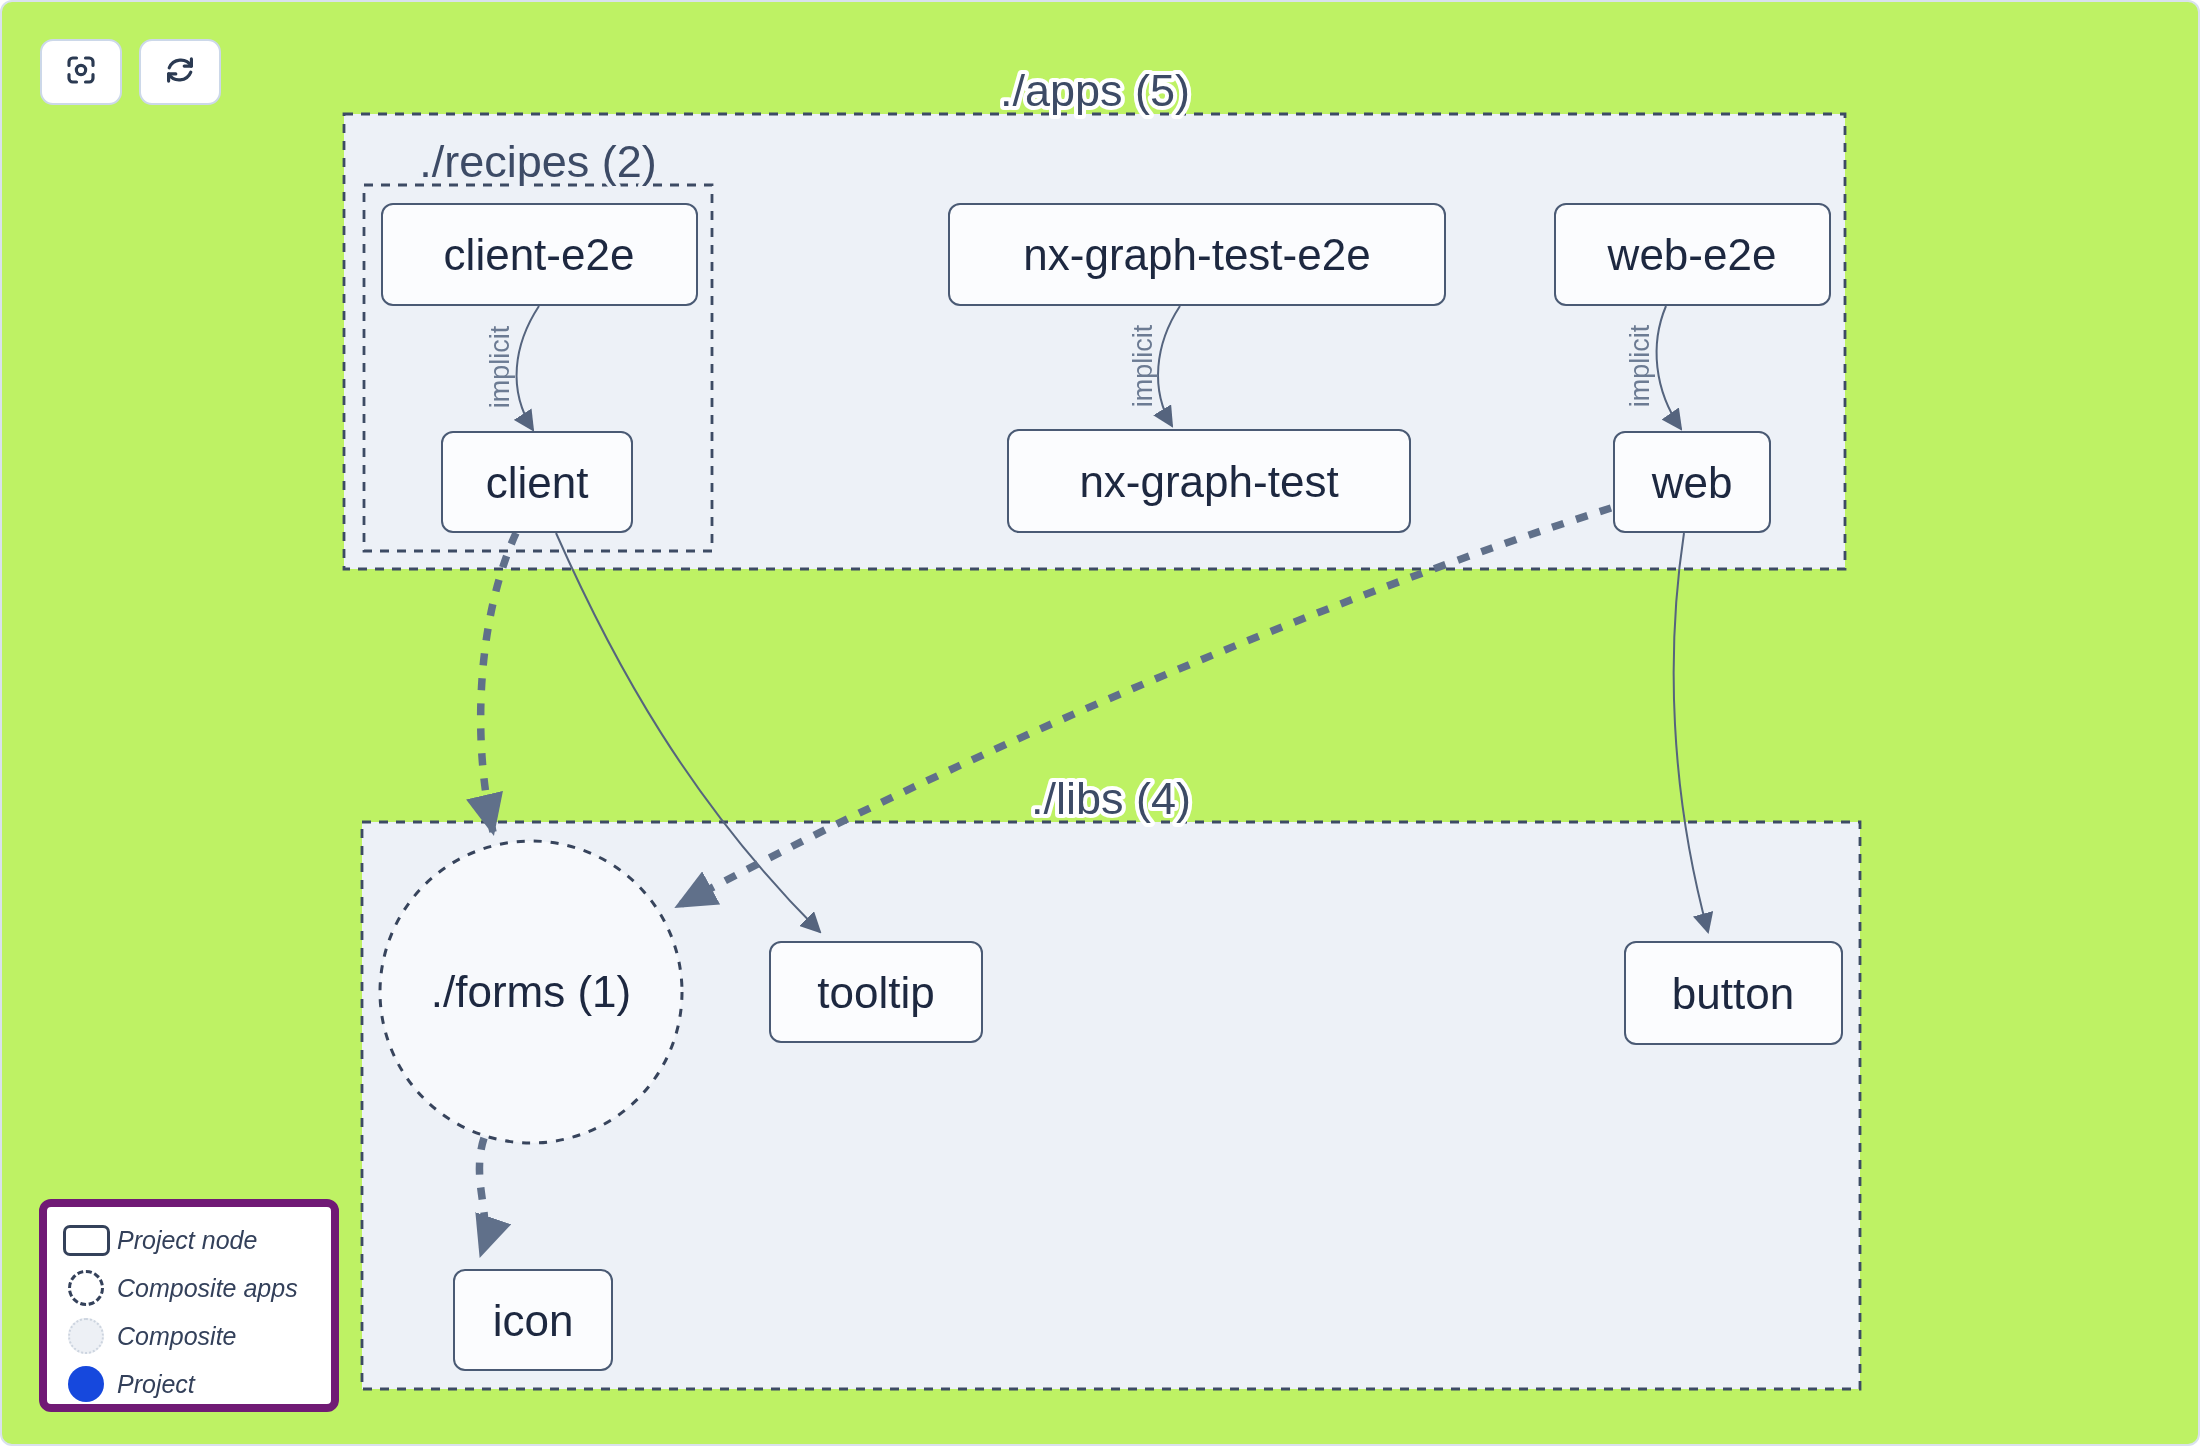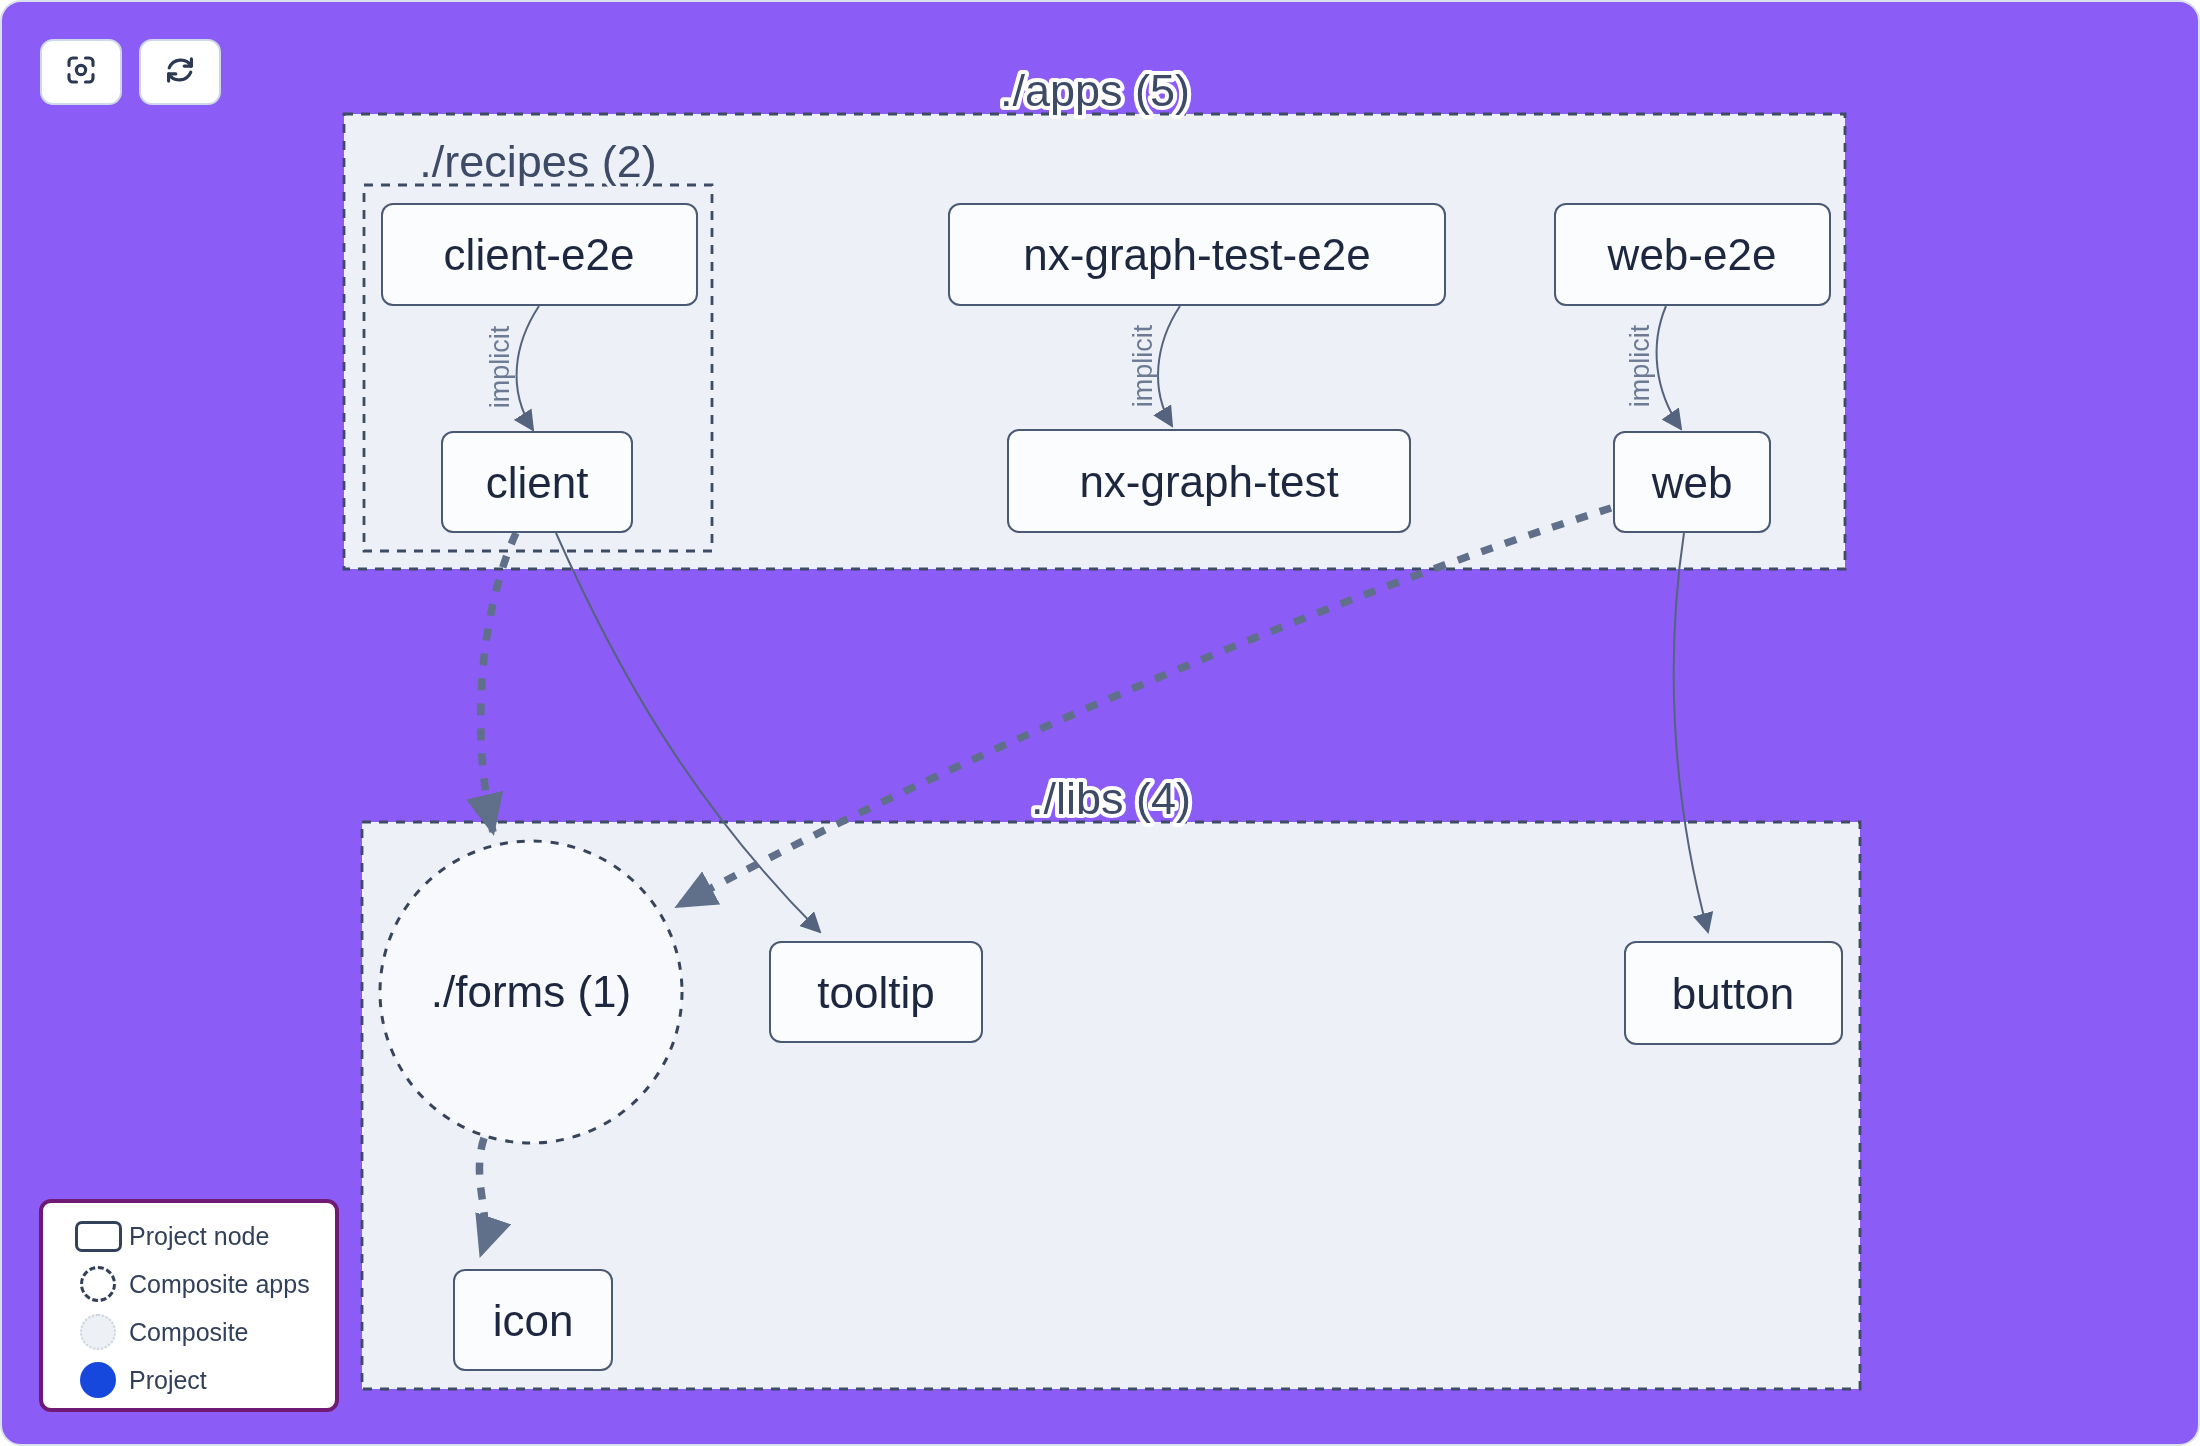--- a/index.html
+++ b/index.html
@@ -1,23 +1,23 @@
 <!DOCTYPE html>
 <html><head>
 <meta charset="utf-8">
 <style>
   * { margin: 0; padding: 0; box-sizing: border-box; }
   html, body { background: #ffffff; font-family: "Liberation Sans", sans-serif; }
   .canvas {
     position: relative;
     width: 2200px;
     height: 1446px;
-    background: #8b5cf6;
+    background: #bef264;
     border: 2px solid #d9e1ed;
-    border-radius: 21px;
+    border-radius: 12px;
     overflow: hidden;
   }
   .graph-svg { position: absolute; left: 0; top: 0; }
   svg text { font-family: "Liberation Sans", sans-serif; }
 
   
   .toolbar { position: absolute; left: 38px; top: 37px; display: flex; gap: 17px; z-index: 5; }
   .tool-btn {
     width: 82px; height: 66px;
     background: #ffffff;
@@ -28,24 +28,25 @@
   }
   .tool-btn svg { width: 36px; height: 36px; stroke: #2b3a52; fill: none; stroke-width: 2.1; stroke-linecap: round; stroke-linejoin: round; }
 
   
 
   
   .legend {
     position: absolute; left: 37px; top: 1197px;
     width: 300px; height: 213px;
     background: #ffffff;
-    border: 4px solid #701a75;
+    border: 8px solid #701a75;
     border-radius: 12px;
-    padding: 9px 0 0 24px;
+    padding: 9px 0 0 8px;
     z-index: 5;
+    font-style: italic;
   }
   .legend-row { display: flex; align-items: center; height: 48px; }
   .legend-swatch-col { width: 62px; display: flex; align-items: center; justify-content: center; }
   .legend-label { font-size: 25px; color: #33405a; }
   .sw-project { width: 47px; height: 31px; border: 3px solid #34415a; border-radius: 7px; background: #ffffff; }
   .sw-composite { width: 36px; height: 36px; border: 3px dashed #34415a; border-radius: 50%; background: #ffffff; }
   .sw-affected { width: 36px; height: 36px; border: 2px dotted #ccd4df; border-radius: 50%; background: #edf0f5; }
   .sw-touched { width: 36px; height: 36px; border-radius: 50%; background: #1648dd; }
 </style>
 </head>

